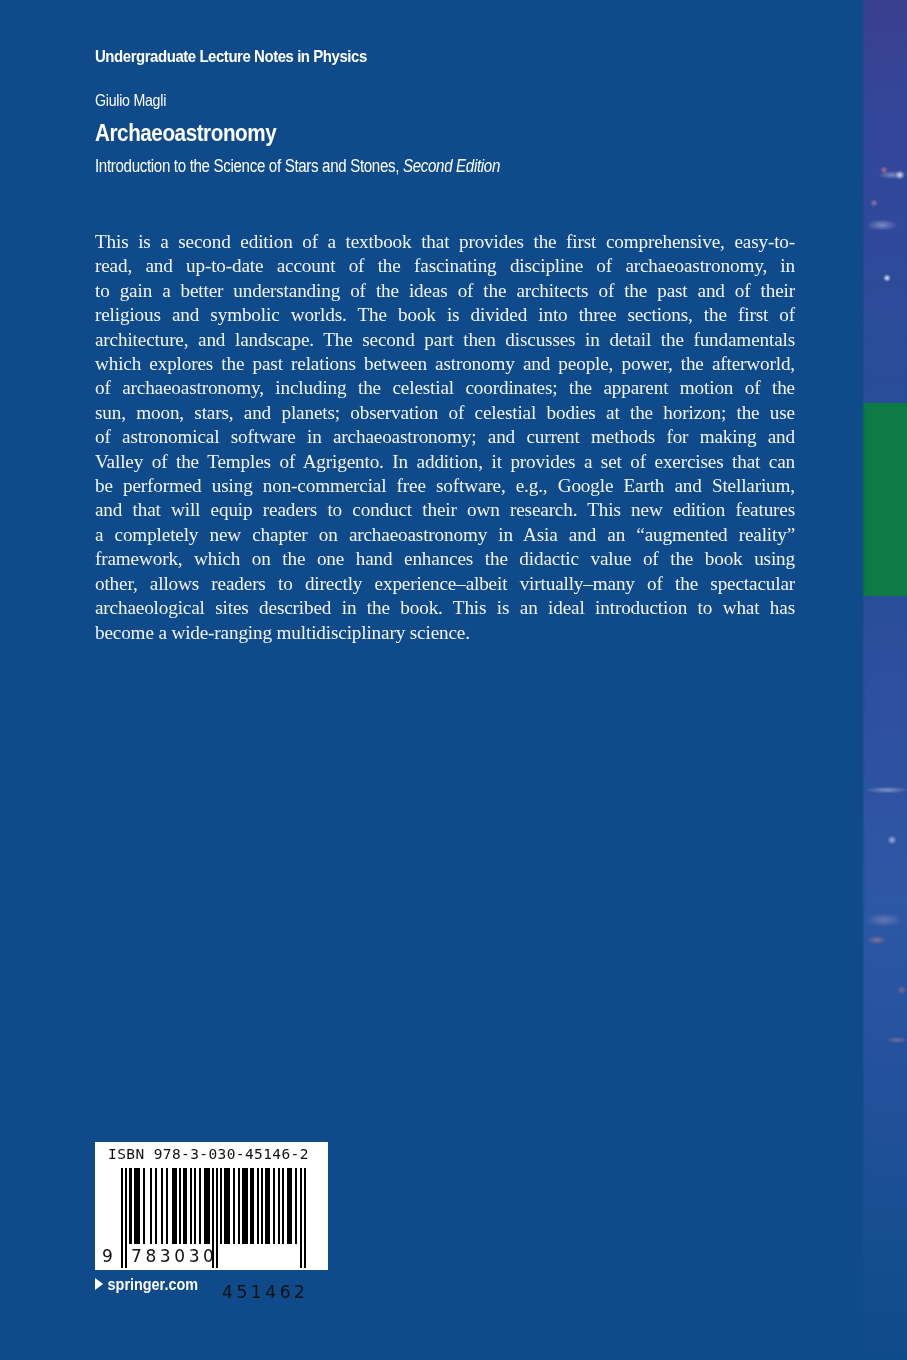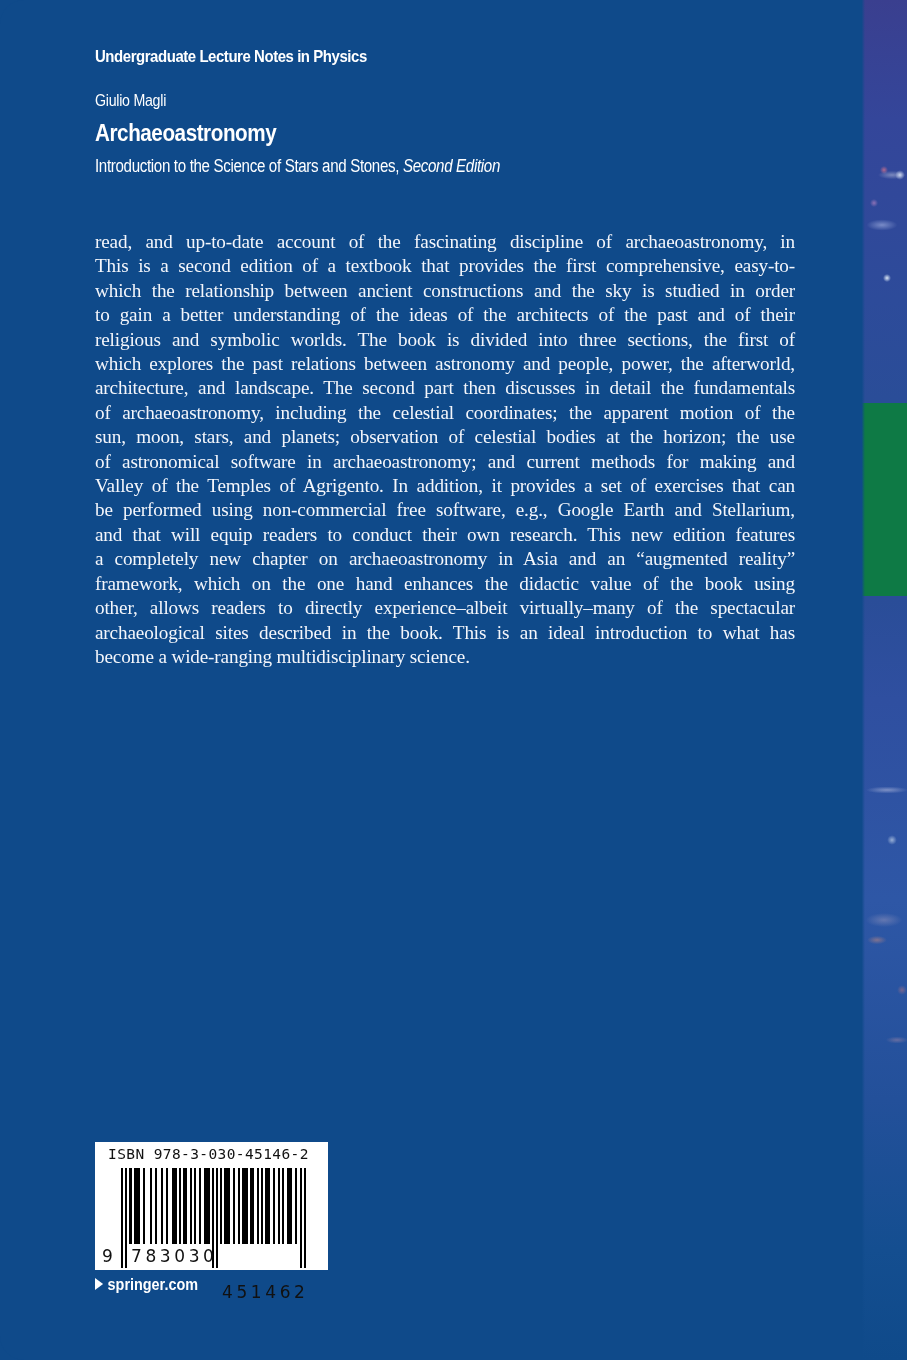--- a/index.html
+++ b/index.html
@@ -112,27 +112,26 @@
   <div class="strip"></div>
   <div class="strip-green"></div>
   <div class="strip-edge"></div>
 
   <div class="series">Undergraduate Lecture Notes in Physics</div>
   <div class="author">Giulio Magli</div>
   <div class="title">Archaeoastronomy</div>
   <div class="subtitle"><span>Introduction to the Science of Stars and Stones, </span><span class="edition">Second Edition</span></div>
 
   <div class="blurb">
+    <span class="ln">This is a second edition of a textbook that provides the first comprehensive, easy-to-</span>
     <span class="ln">read, and up-to-date account of the fascinating discipline of archaeoastronomy, in</span>
-    <span class="ln">This is a second edition of a textbook that provides the first comprehensive, easy-to-</span>
-    <span class="ln">which the relationship between ancient constructions and the sky is studied in order</span>
     <span class="ln">to gain a better understanding of the ideas of the architects of the past and of their</span>
     <span class="ln">religious and symbolic worlds. The book is divided into three sections, the first of</span>
+    <span class="ln">architecture, and landscape. The second part then discusses in detail the fundamentals</span>
     <span class="ln">which explores the past relations between astronomy and people, power, the afterworld,</span>
-    <span class="ln">architecture, and landscape. The second part then discusses in detail the fundamentals</span>
     <span class="ln">of archaeoastronomy, including the celestial coordinates; the apparent motion of the</span>
     <span class="ln">sun, moon, stars, and planets; observation of celestial bodies at the horizon; the use</span>
     <span class="ln">of astronomical software in archaeoastronomy; and current methods for making and</span>
     <span class="ln">Valley of the Temples of Agrigento. In addition, it provides a set of exercises that can</span>
     <span class="ln">be performed using non-commercial free software, e.g., Google Earth and Stellarium,</span>
     <span class="ln">and that will equip readers to conduct their own research. This new edition features</span>
     <span class="ln">a completely new chapter on archaeoastronomy in Asia and an “augmented reality”</span>
     <span class="ln">framework, which on the one hand enhances the didactic value of the book using</span>
     <span class="ln">other, allows readers to directly experience–albeit virtually–many of the spectacular</span>
     <span class="ln">archaeological sites described in the book. This is an ideal introduction to what has</span>

